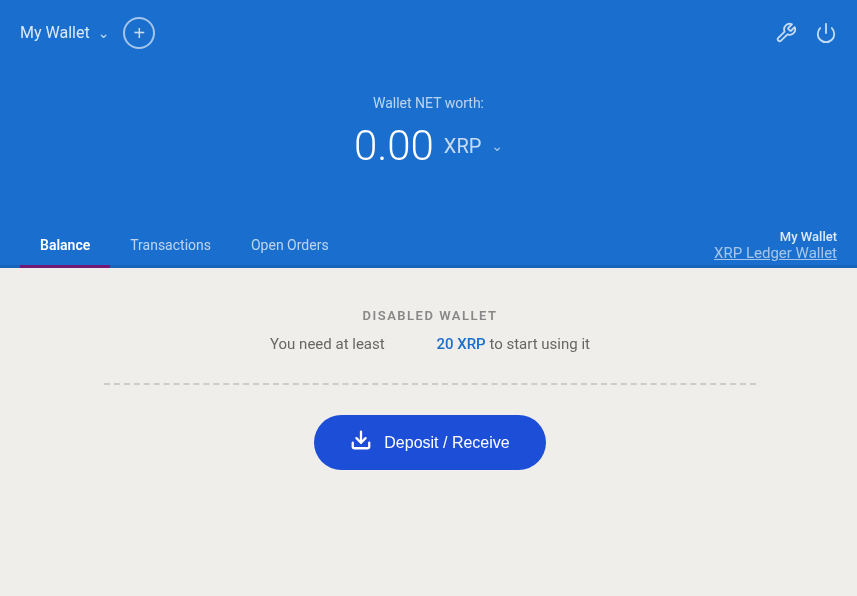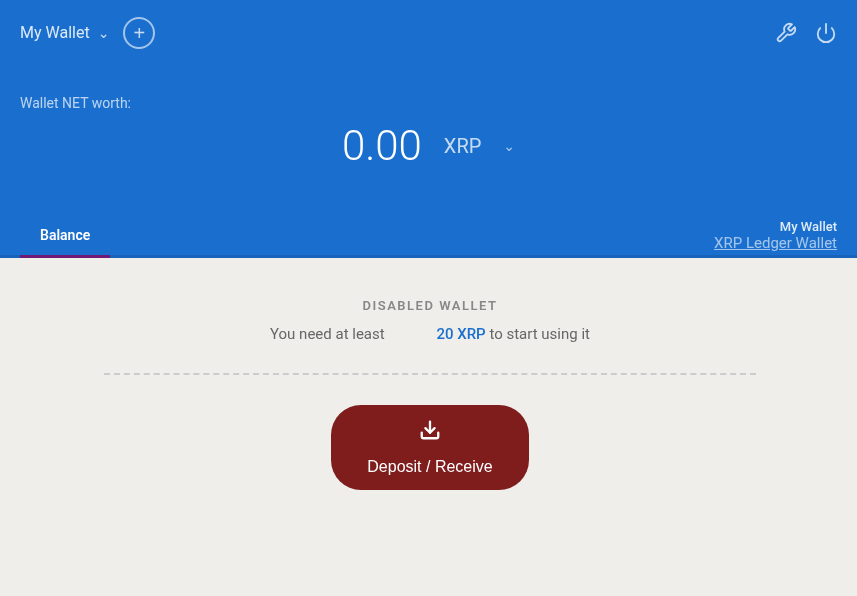--- a/index.html
+++ b/index.html
@@ -62,34 +62,34 @@
       color: rgba(255,255,255,0.75);
       font-size: 22px;
       display: flex;
       align-items: center;
       justify-content: center;
     }
 
     
     .hero {
       background: #1a6fce;
-      text-align: left;
+      text-align: center;
       padding: 30px 20px 17px 20px;
     }
     .net-worth-label {
       color: rgba(255,255,255,0.7);
       font-size: 14px;
       margin-bottom: 10px;
     }
     .net-worth-value {
       display: flex;
       align-items: center;
       justify-content: center;
-      gap: 22px;
-      margin-bottom: 28px;
+      gap: 10px;
+      margin-bottom: 38px;
     }
     .net-worth-amount {
       color: #ffffff;
       font-size: 42px;
       font-weight: 300;
     }
     .net-worth-currency {
       color: rgba(255,255,255,0.75);
       font-size: 20px;
       font-weight: 400;
@@ -171,32 +171,31 @@
     
     .dashed-divider {
       border: none;
       border-top: 2px dashed #ccc;
       margin: 30px auto;
       width: 80%;
     }
 
     
     .deposit-btn {
-      background: #7f1d1d;
+      background: #1d4ed8;
       color: #ffffff;
       border: none;
       border-radius: 30px;
       padding: 14px 36px;
       font-size: 16px;
       font-weight: 500;
       cursor: pointer;
       display: inline-flex;
       align-items: center;
       gap: 12px;
-      flex-direction: column;
     }
     .deposit-icon {
       font-size: 18px;
     }
 
     
     .icon-svg {
       width: 22px;
       height: 22px;
       fill: none;
@@ -235,20 +234,22 @@
   <div class="net-worth-value">
     <span class="net-worth-amount">0.00</span>
     <span class="net-worth-currency">XRP</span>
     <span class="currency-chevron">⌄</span>
   </div>
 </div>
 
 <div class="tabs-bar">
   <div class="tabs-left">
     <span class="tab active">Balance</span>
+    <span class="tab">Transactions</span>
+    <span class="tab">Open Orders</span>
   </div>
   <div class="tabs-right">
     <div class="wallet-name">My Wallet</div>
     <div class="wallet-type">XRP Ledger Wallet</div>
   </div>
 </div>
 
 <div class="content">
   <div class="disabled-title">DISABLED WALLET</div>
   <p class="disabled-desc">

